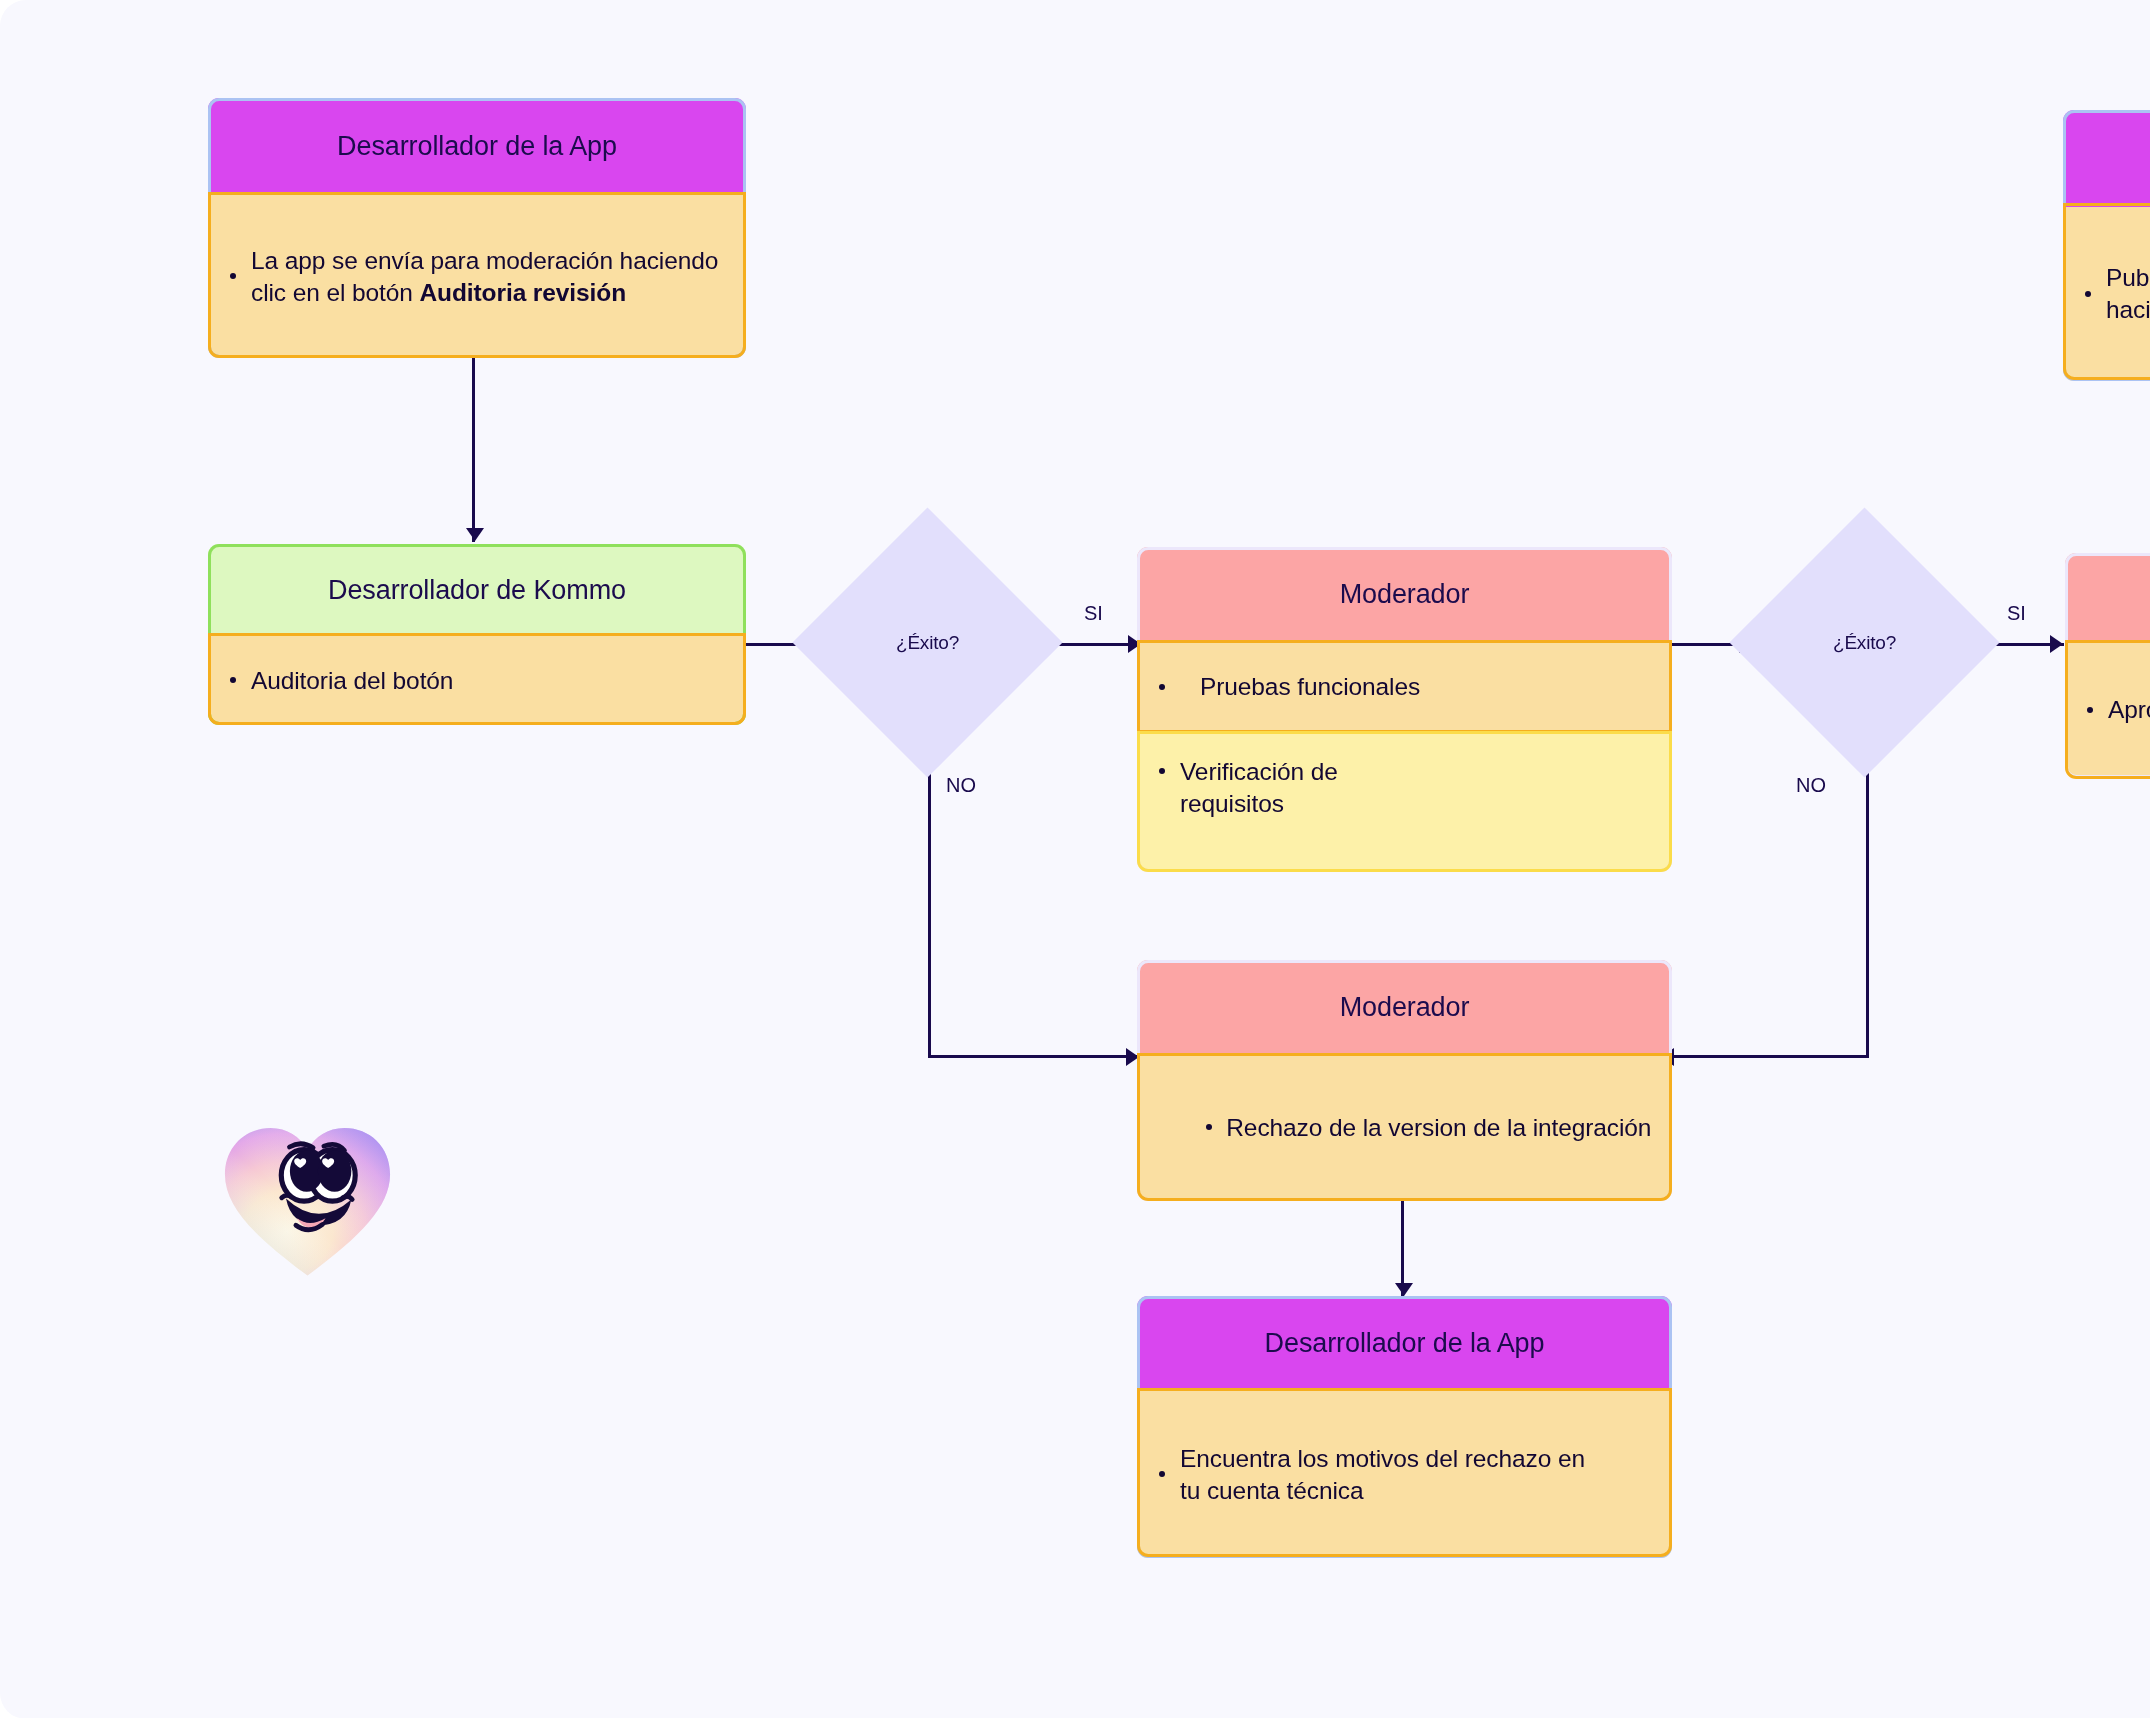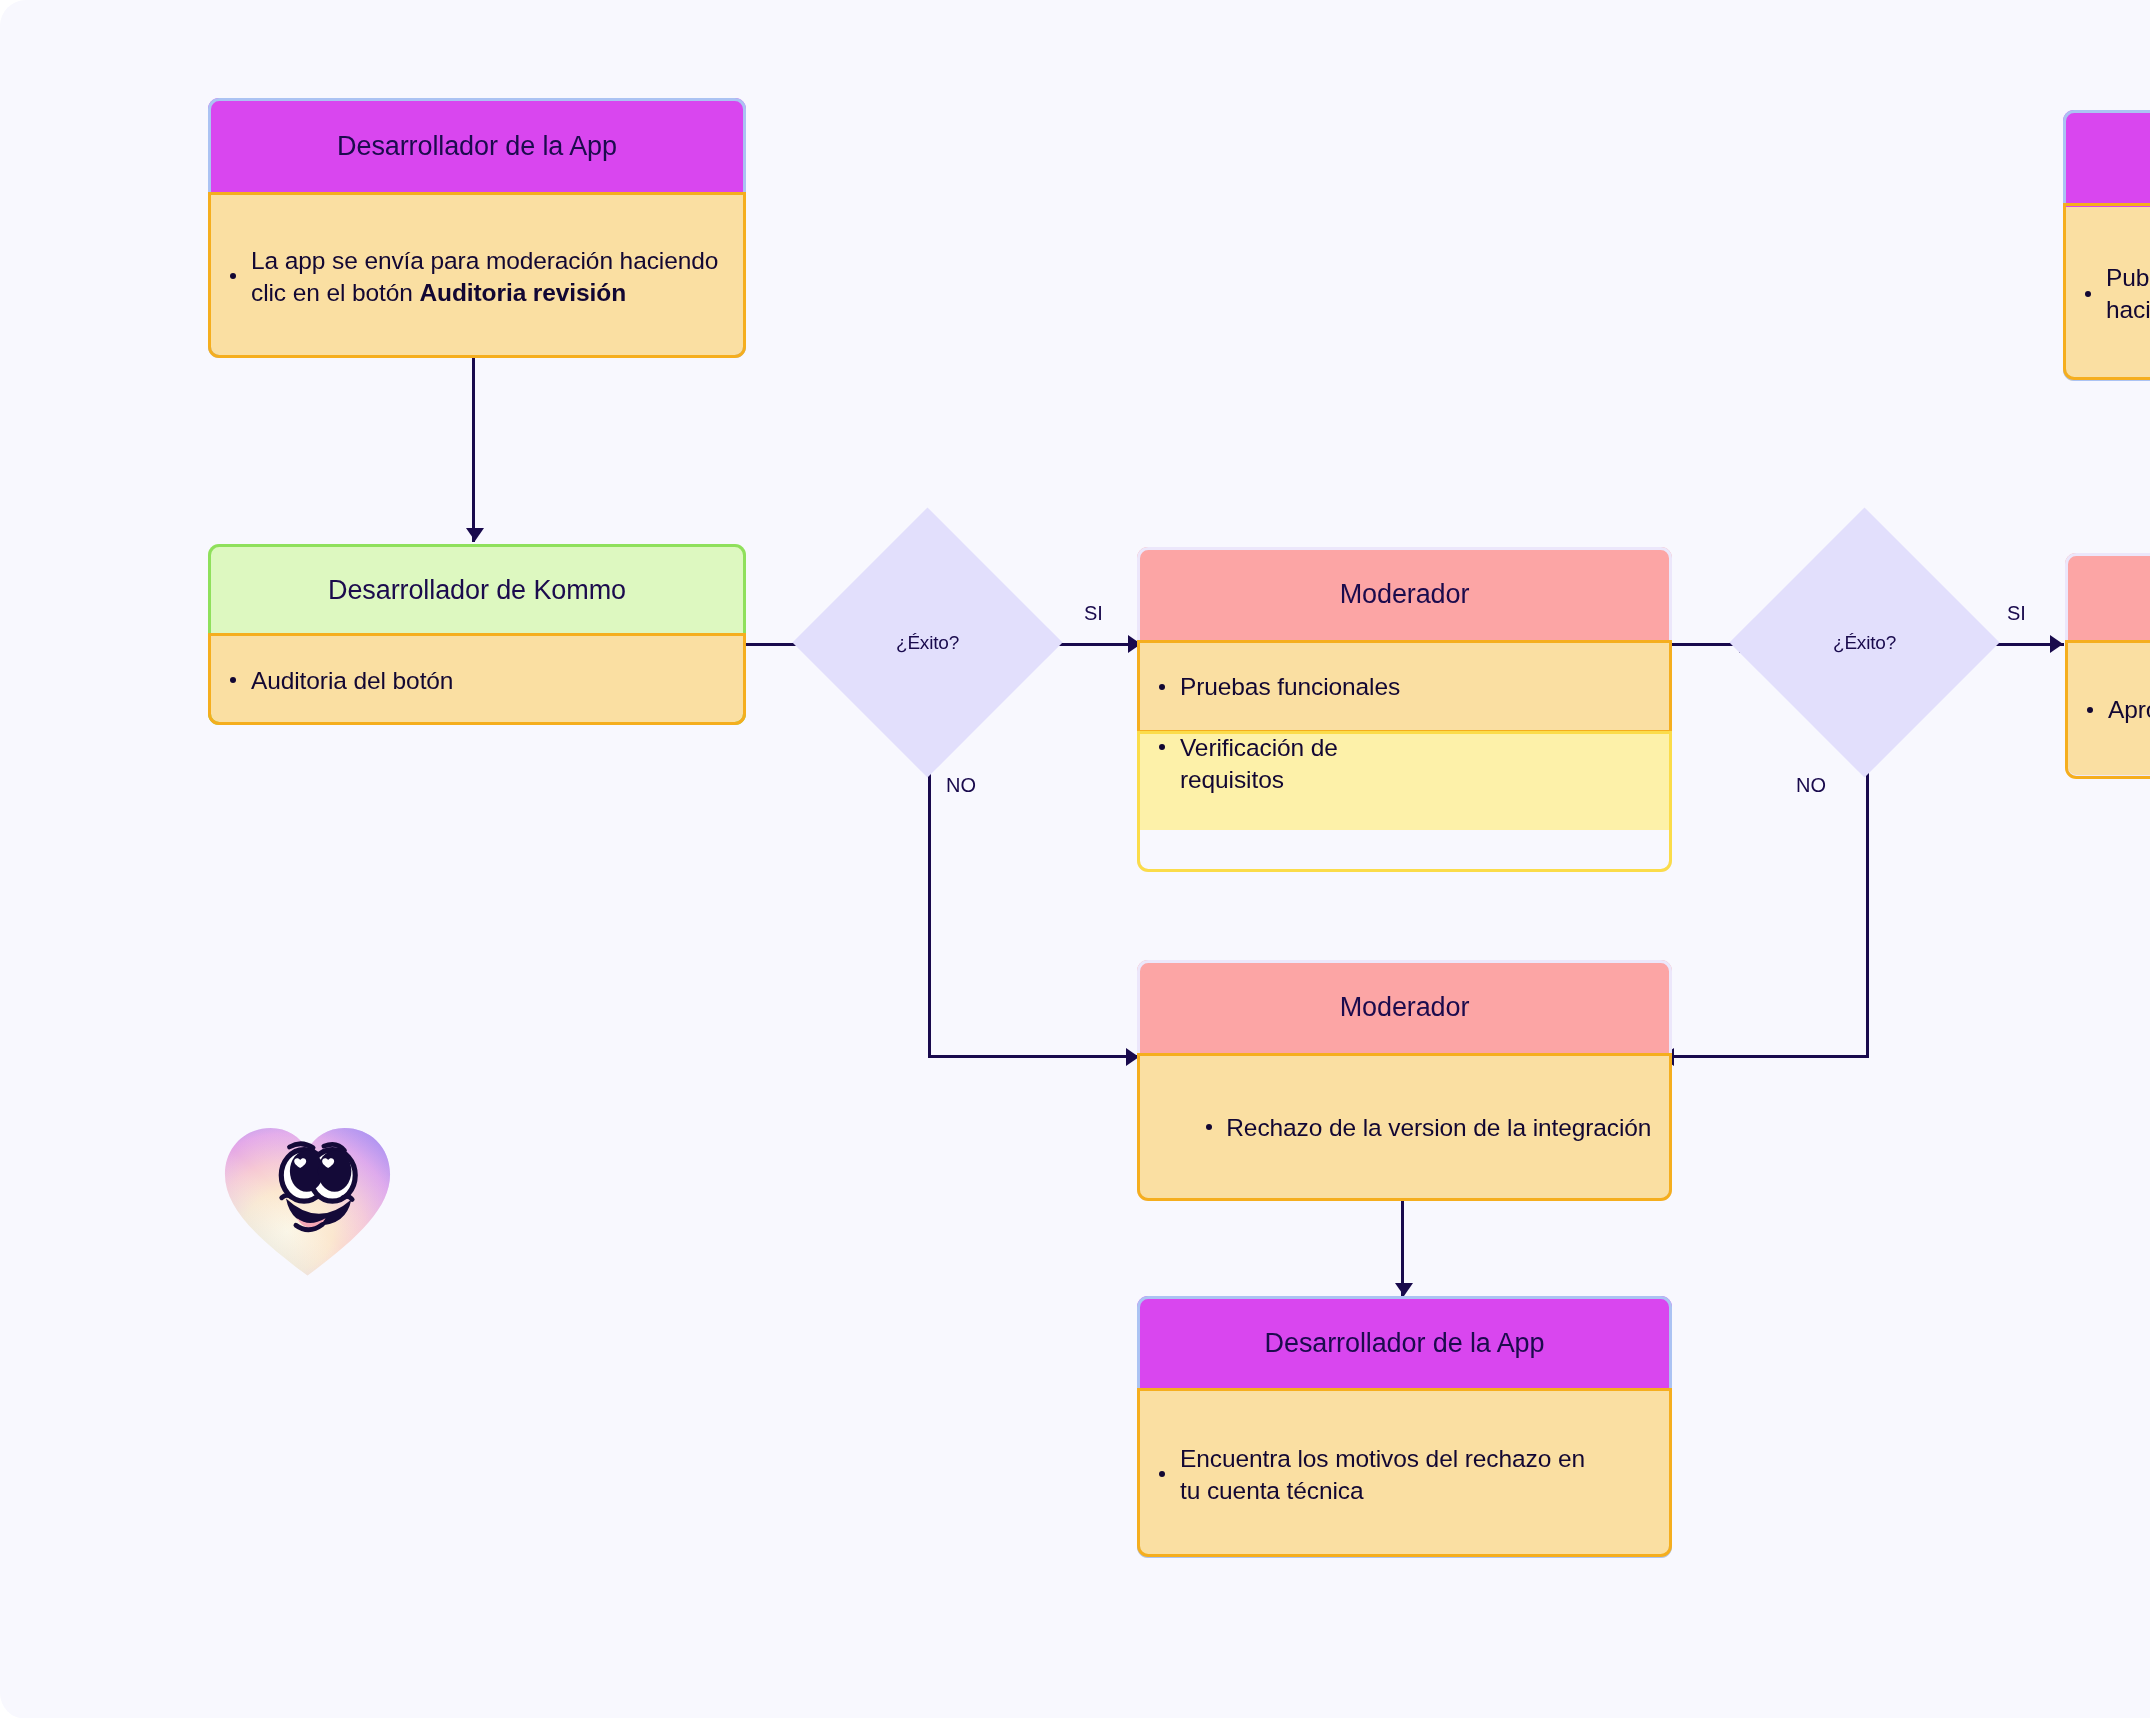--- a/index.html
+++ b/index.html
@@ -185,25 +185,25 @@
               border-bottom-left-radius:11.2px;border-bottom-right-radius:11.2px;
               box-sizing:border-box;pointer-events:none;"></div>
 
   <div class="diamond" style="left:832px;top:547px;width:191px;height:191px;">
     <div class="shape"></div>
     <div class="dlabel">¿Éxito?</div>
   </div>
 
   <div class="node" style="left:1137px;top:547px;width:535px;height:325px;">
     <div class="hdr hdr-lavender" style="height:95px;">Moderador</div>
-    <div class="row bd-orange" style="height:90px;">
+    <div class="row bd-orange" style="height:90px;gap:20px;">
       <span class="bullet"></span>
       <span class="txt">Pruebas funcionales</span>
     </div>
-    <div class="row bd-yellow" style="height:98px;align-items:flex-start;">
+    <div class="row bd-yellow" style="height:139px;align-items:flex-start;padding-top:24px;">
       <span class="bullet" style="margin-top:12px;"></span>
       <span class="txt" style="max-width:267px;display:inline-block;">Verificación de requisitos</span>
     </div>
   </div>
   <div class="edge" style="left:1137px;top:547px;width:535px;height:325px;border-radius:11.2px;
               box-shadow:0 0 0 3px #ece7fb inset;pointer-events:none;"></div>
   <div class="edge" style="left:1137px;top:640px;width:535px;height:93px;
               border:3px solid #f5ae1e;box-sizing:border-box;pointer-events:none;"></div>
   <div class="edge" style="left:1137px;top:731px;width:535px;height:141px;
               border:3px solid #fbdc4a;

